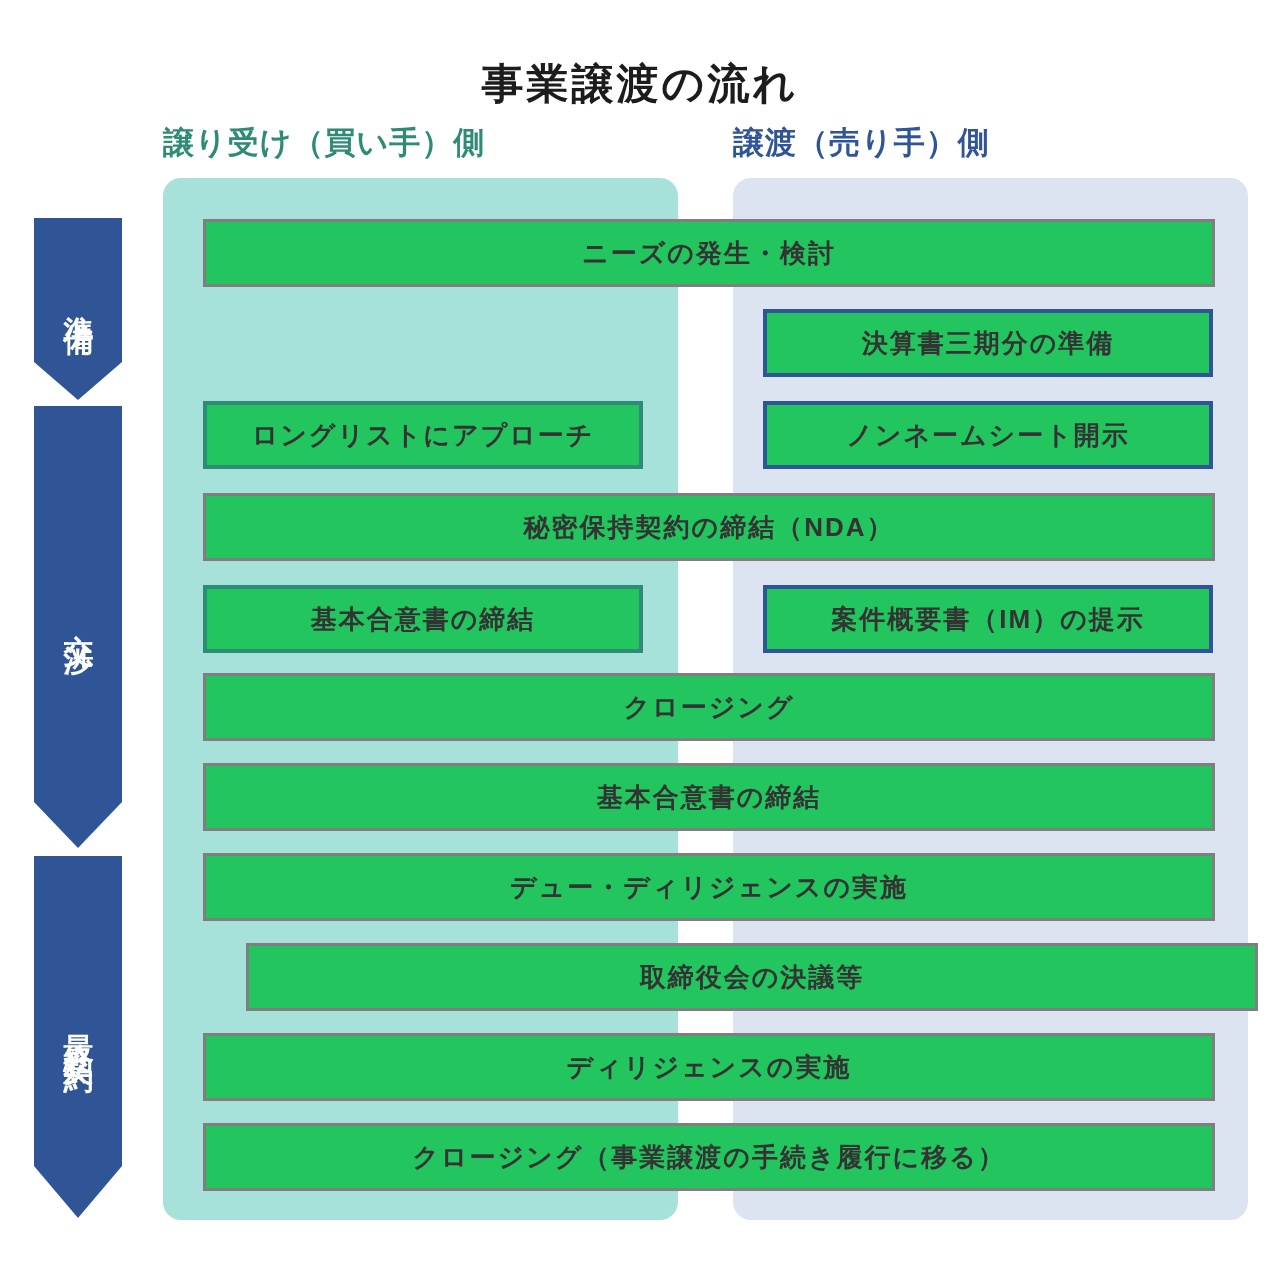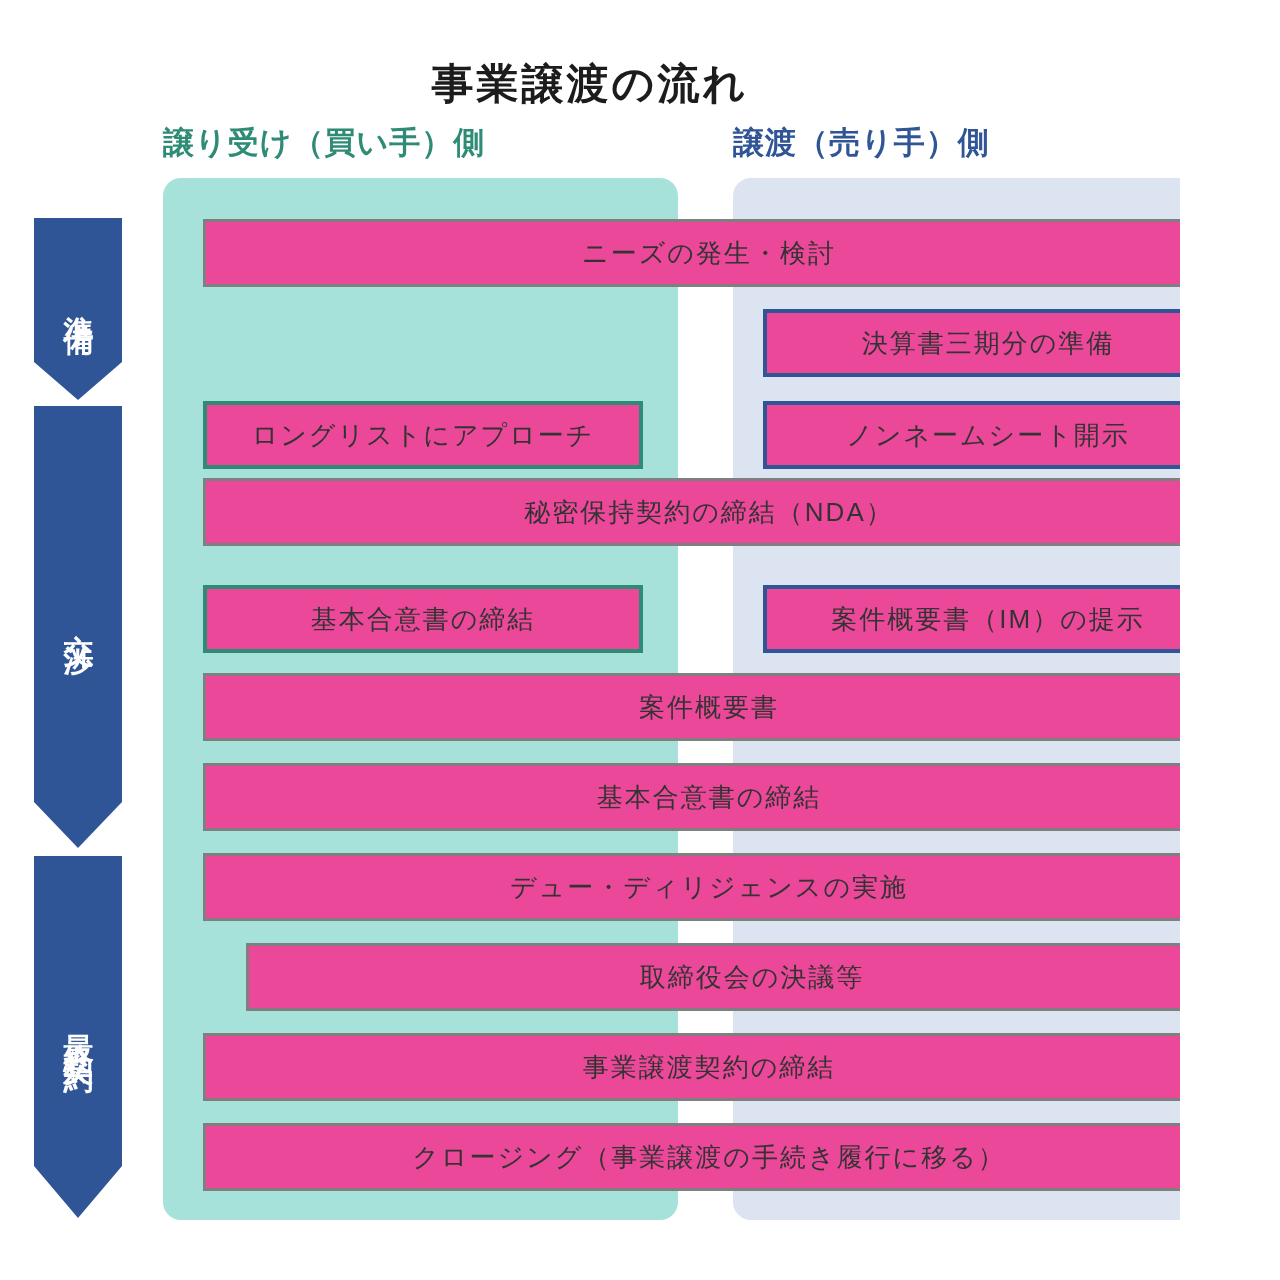--- a/index.html
+++ b/index.html
@@ -10,21 +10,21 @@
     --box-border-gray: #7F7F7F;
     --arrow-blue: #2F5597;
     --text-dark: #333333;
     --title-color: #1C1C1C;
   }
   * { margin:0; padding:0; box-sizing:border-box; }
   html,body { background:#ffffff; }
   body { font-family:"Liberation Sans","DejaVu Sans",sans-serif; }
   .canvas {
     position:relative;
-    width:1180px; height:1280px;
+    width:1280px; height:1280px;
     background:#ffffff;
     overflow:hidden;
   }
   .title {
     position:absolute; top:56px; left:0; width:100%;
     text-align:center;
     font-size:42px; font-weight:bold; color:var(--title-color);
     letter-spacing:3px;
   }
   .col-header {
@@ -50,32 +50,32 @@
     clip-path:polygon(0 0,100% 0,100% calc(100% - 46px),50% 100%,0 calc(100% - 46px)); }
   .arrow-3 { top:856px; height:362px;
     clip-path:polygon(0 0,100% 0,100% calc(100% - 52px),50% 100%,0 calc(100% - 52px)); }
   .arrow-label {
     writing-mode:vertical-rl; text-orientation:upright;
     color:#ffffff; font-size:30px; font-weight:bold;
     letter-spacing:10px; margin-bottom:14px;
   }
   .box {
     position:absolute; height:68px;
-    background:#ec4899;
+    background:#22c55e;
     display:flex; align-items:center; justify-content:center;
-    font-size:26px; font-weight:400; color:var(--text-dark);
+    font-size:26px; font-weight:700; color:var(--text-dark);
     letter-spacing:2px; white-space:nowrap;
   }
   .box.span  { left:203px; width:1012px; border:3px solid var(--box-border-gray); }
   .box.buyer { left:203px; width:440px;  border:4px solid var(--accent-green); }
   .box.seller{ left:763px; width:450px;  border:4px solid var(--accent-blue); }
   .r1  { top:219px; }
   .r2  { top:309px; }
   .r3  { top:401px; }
-  .r4  { top:478px; }
+  .r4  { top:493px; }
   .r5  { top:585px; }
   .r6  { top:673px; }
   .r7  { top:763px; }
   .r8  { top:853px; }
   .r9  { top:943px;margin-left:43px; }
   .r10 { top:1033px; }
   .r11 { top:1123px; }
 </style>
 </head>
 <body>
@@ -105,20 +105,20 @@
   <div class="box seller r2">決算書三期分の準備</div>
 
   <div class="box buyer r3">ロングリストにアプローチ</div>
   <div class="box seller r3">ノンネームシート開示</div>
 
   <div class="box span r4">秘密保持契約の締結（NDA）</div>
 
   <div class="box buyer r5">基本合意書の締結</div>
   <div class="box seller r5">案件概要書（IM）の提示</div>
 
-  <div class="box span r6">案件概要書</div>
+  <div class="box span r6">クロージング</div>
   <div class="box span r7">基本合意書の締結</div>
   <div class="box span r8">デュー・ディリジェンスの実施</div>
   <div class="box span r9">取締役会の決議等</div>
-  <div class="box span r10">事業譲渡契約の締結</div>
+  <div class="box span r10">ディリジェンスの実施</div>
   <div class="box span r11">クロージング（事業譲渡の手続き履行に移る）</div>
 
 </div>
 
 </body></html>

